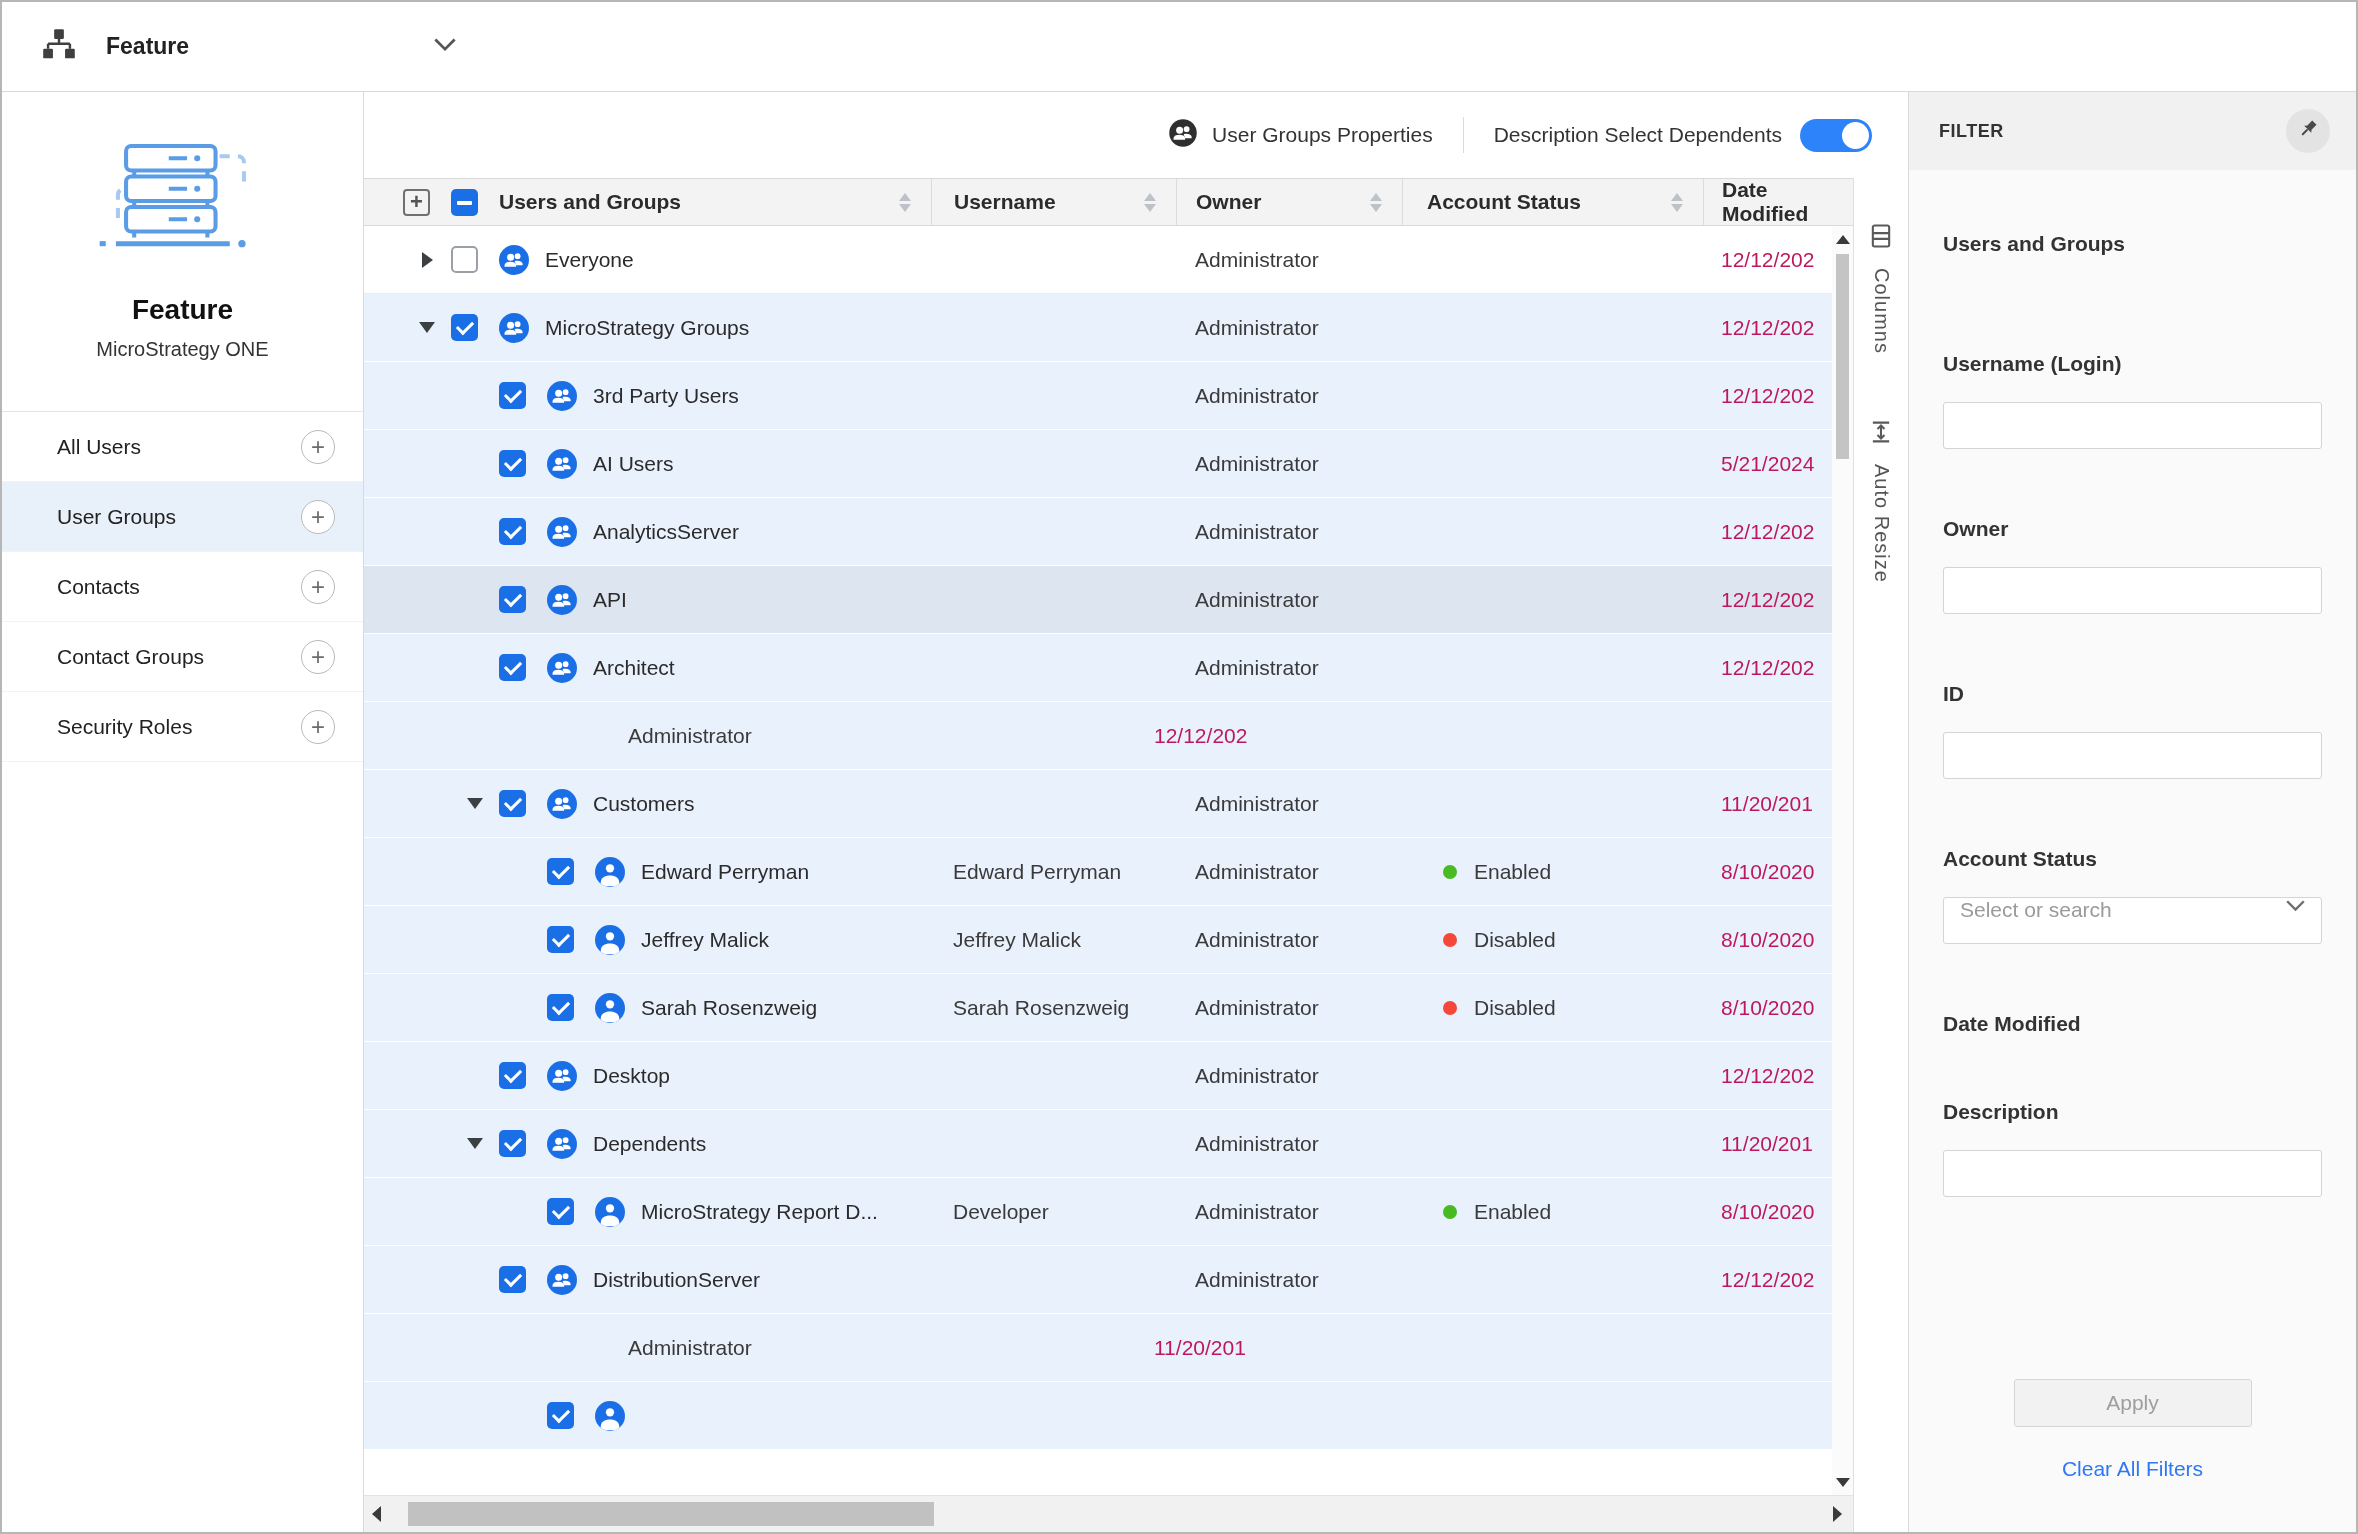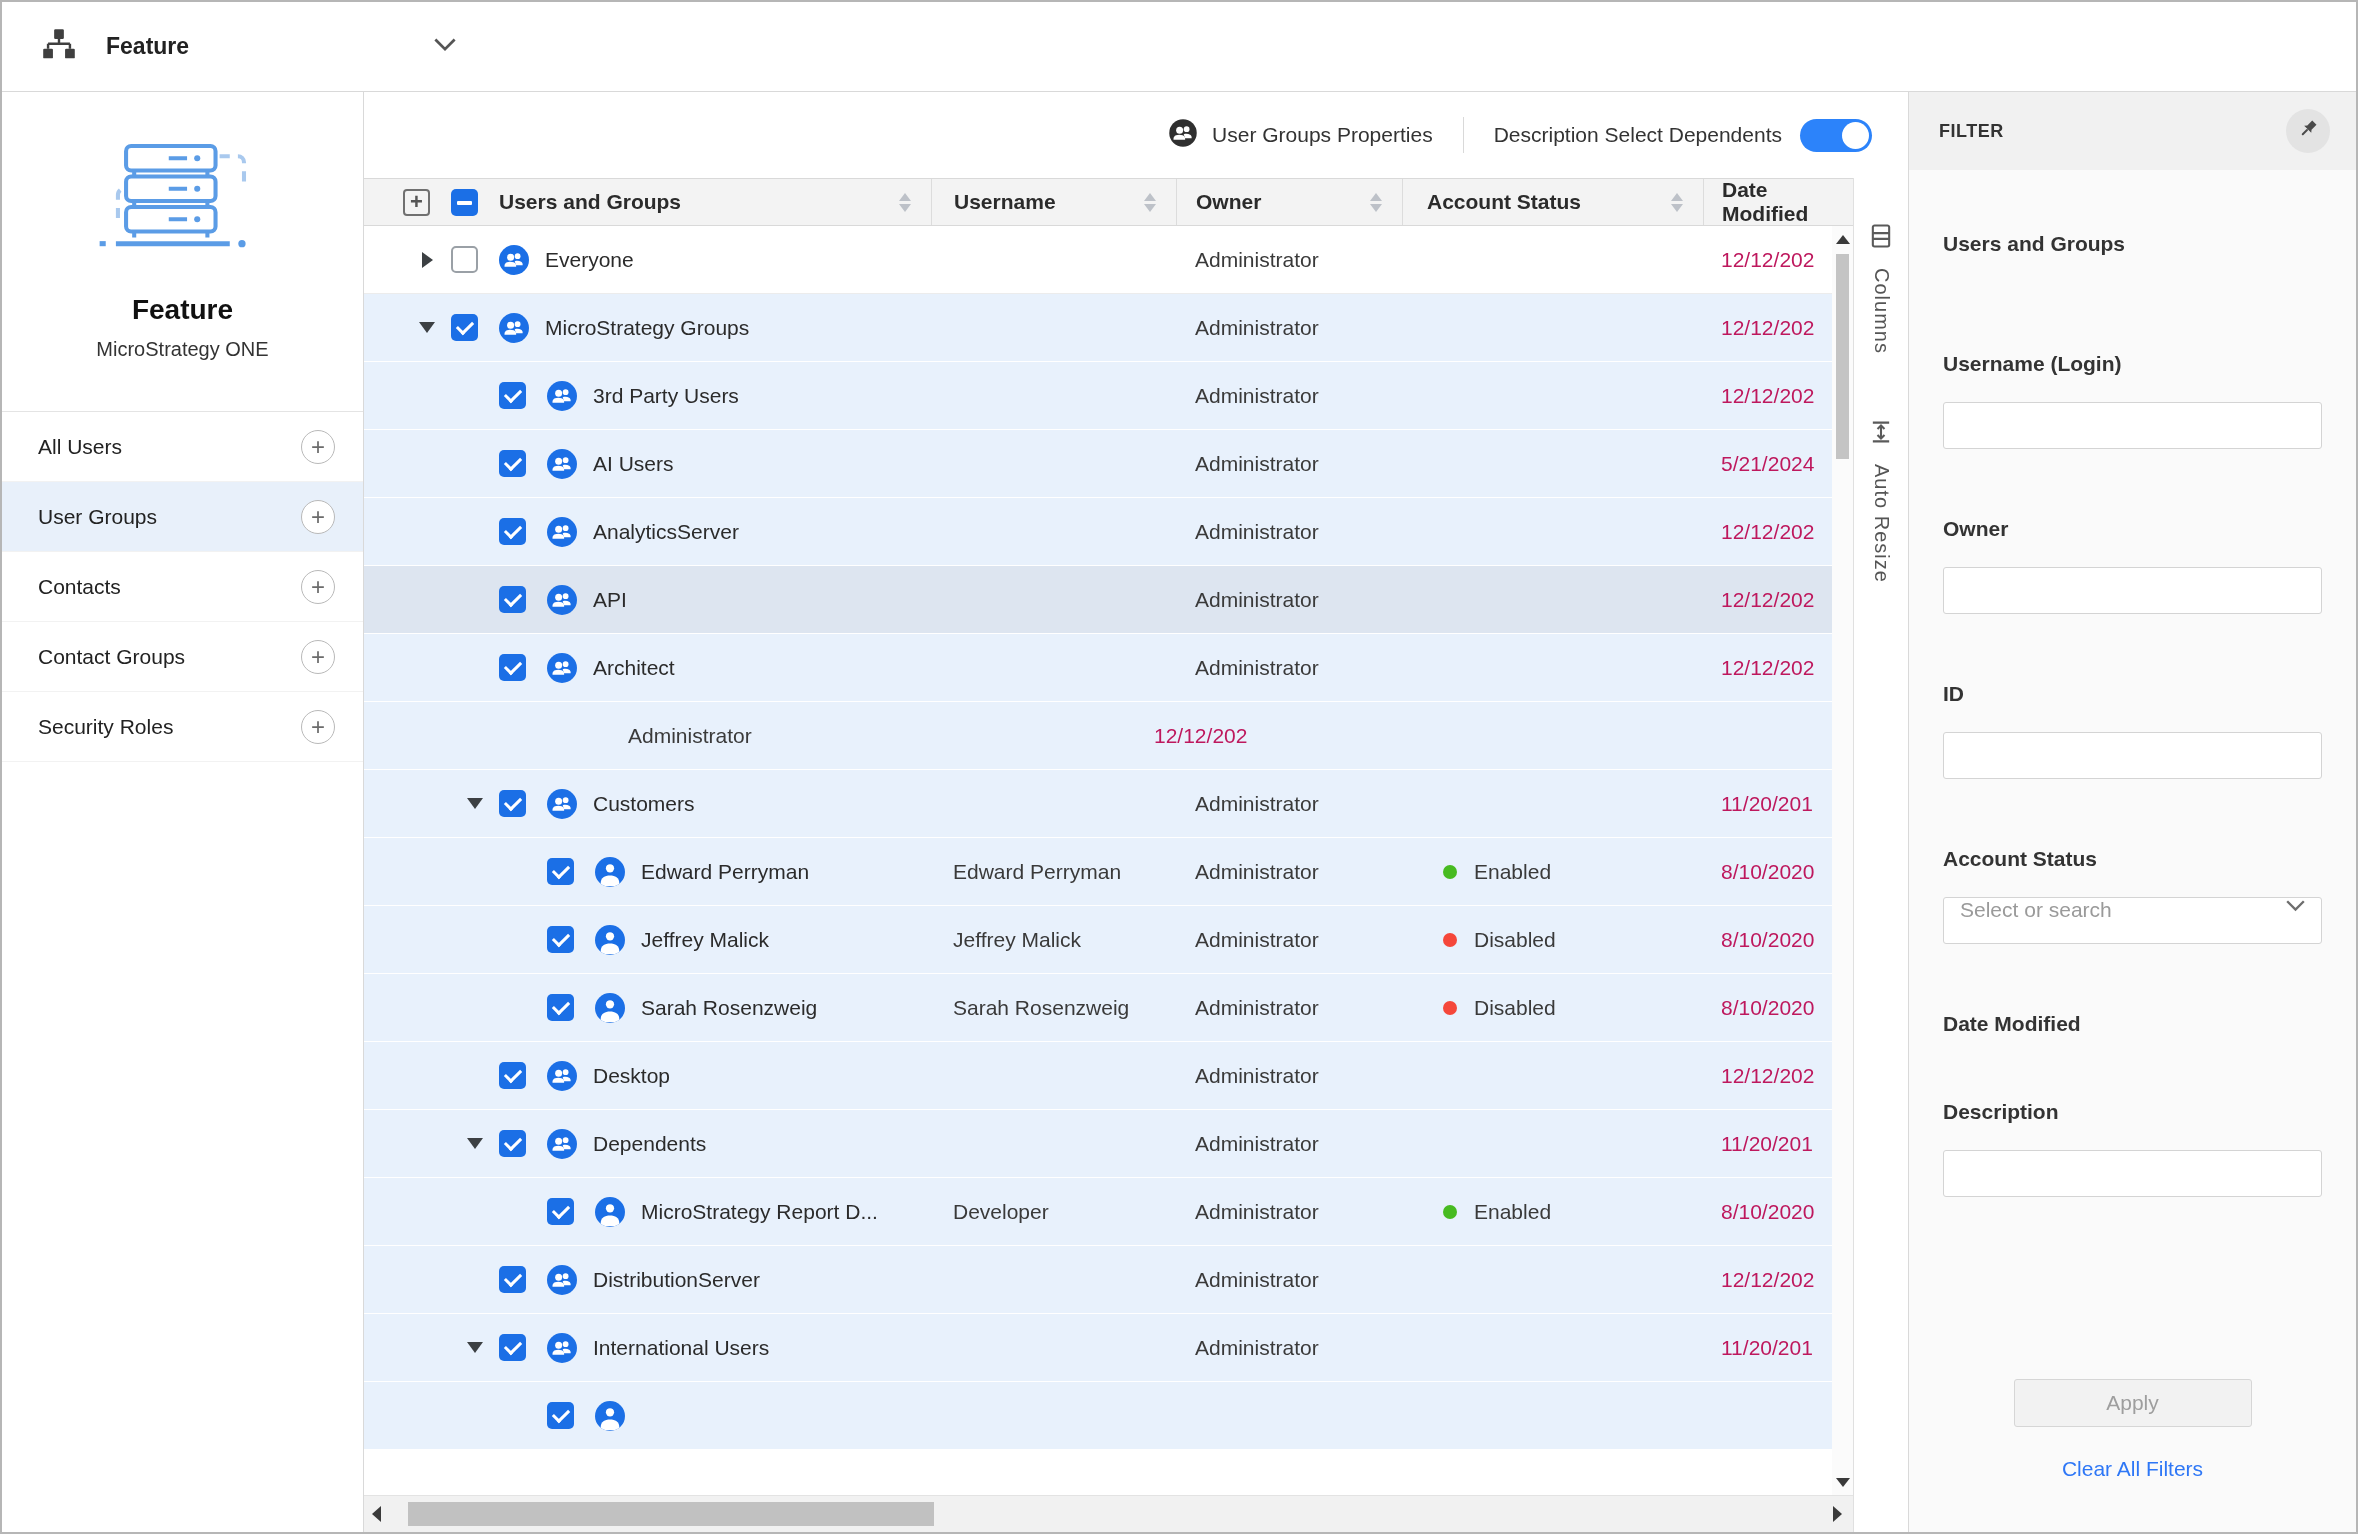--- a/index.html
+++ b/index.html
@@ -12,21 +12,21 @@
   .topbar .title { font-size:23px; font-weight:700; color:#222; margin-left:30px; }
   .topbar .chev { margin-left:245px; display:flex; align-items:center; }
 
   .content { flex:1; display:flex; min-height:0; }
 
   
   .sidebar { width:362px; border-right:1px solid #d9d9d9; background:#fff; flex:none; display:flex; flex-direction:column; }
   .logo-box { height:320px; border-bottom:1px solid #e4e4e4; display:flex; flex-direction:column; align-items:center; justify-content:center; }
   .logo-title { font-size:28px; font-weight:700; color:#111; margin-top:26px; }
   .logo-sub { font-size:20px; color:#333; margin-top:12px; }
-  .nav-item { height:70px; display:flex; align-items:center; padding:0 28px 0 36px; font-size:21px; color:#222; border-bottom:1px solid #f2f2f2; cursor:pointer; }
+  .nav-item { height:70px; display:flex; align-items:center; padding:0 28px 0 55px; font-size:21px; color:#222; border-bottom:1px solid #f2f2f2; cursor:pointer; }
   .nav-item.selected { background:#e8f0fa;justify-content:space-between; }
   .nav-item .lbl { flex:1; }
   .plus-btn { width:34px; height:34px; border:1px solid #b9b9b9; border-radius:50%; background:#fff; color:#6b6b6b; font-size:24px; line-height:30px; text-align:center; flex:none; }
 
   
   .center { width:1544px; flex:none; display:flex; flex-direction:column; background:#fff; min-width:0; }
   .toolbar { height:86px; flex:none; display:flex; align-items:center; justify-content:flex-end; padding-right:36px; }
   .toolbar .tb-label { font-size:21px; color:#333; margin-left:14px; }
   .toolbar .tb-div { width:1px; height:36px; background:#d9d9d9; margin:0 30px; }
   .toggle { width:72px; height:33px; border-radius:17px; background:#2c83fa; position:relative; margin-left:18px; flex:none; }
@@ -595,37 +595,20 @@
                         </g>
                       </svg></span>
                     <span class="name-lbl">DistributionServer</span>
                   </div>
                   <div class="cell c1"></div>
                   <div class="cell c2">Administrator</div>
                   <div class="cell c3"></div>
                   <div class="cell c4">12/12/202</div>
                 </div>
                 <div class="row">
-                  <div class="cell c0">
-                    <span style="width: 87px; flex: 0 0 auto;"></span>
-                    <span class="arrow-slot">
-                      <span class="tri-down"></span>
-                    </span>
-                    <span class="cb checked"></span>
-                    <span class="ent-icon"><svg viewBox="0 0 24 24" width="30" height="30">
-                        <circle cx="12" cy="12" r="12" fill="#1b6fe6"></circle>
-                        <g fill="#fff">
-                          <circle cx="14.9" cy="8.9" r="2.3"></circle>
-                          <path d="M12.6 12.9c1.6-.5 3.8-.4 5.1.4.9.5 1.2 1.3 1.2 2v.9h-5.4z"></path>
-                          <circle cx="9.3" cy="9.7" r="2.8"></circle>
-                          <path d="M4.4 17.3v-.7c0-1.3.8-2.3 2-2.8 1.7-.6 3.6-.6 5.3 0 1.2.5 2 1.5 2 2.8v.7z"></path>
-                        </g>
-                      </svg></span>
-                    <span class="name-lbl">International Users</span>
-                  </div>
                   <div class="cell c1"></div>
                   <div class="cell c2">Administrator</div>
                   <div class="cell c3"></div>
                   <div class="cell c4">11/20/201</div>
                 </div>
                 <div class="row">
                   <div class="cell c0">
                     <span style="width: 135px; flex: 0 0 auto;"></span>
                     <span class="arrow-slot"></span>
                     <span class="cb checked"></span>

